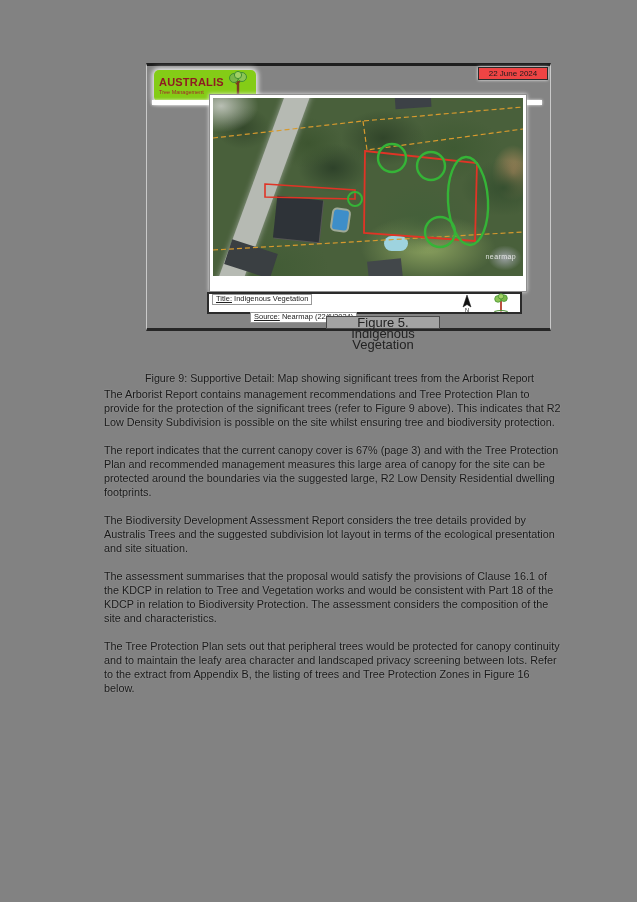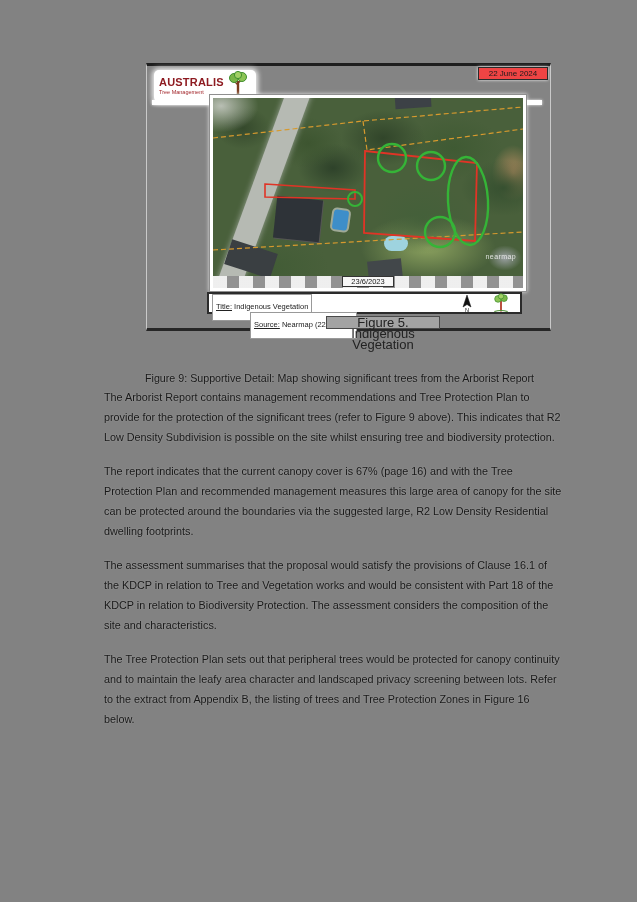--- a/index.html
+++ b/index.html
@@ -14,21 +14,21 @@
   
   .figure-embed{
     left:146px;top:63px;width:403px;height:262px;
     background:#848484;
     border-top:3px solid #1e1e1e;
     border-bottom:3px solid #262626;
     border-left:1px solid #c9c9c9;
     border-right:1px solid #c9c9c9;
   }
   .logo-patch{
-    left:7px;top:4px;width:102px;height:32px;background:#ffffff;
+    left:7px;top:4px;width:102px;height:32px;background:#84cc16;
     border-radius:5px;box-shadow:0 0 5px 2px rgba(255,255,255,.85);
     display:flex;align-items:center;padding-left:5px;box-sizing:border-box;
   }
   .logo-words{line-height:1;}
   .logo-title{font-weight:bold;font-size:11px;color:#8e1b21;letter-spacing:.2px;}
   .logo-sub{font-size:5.5px;color:#a3262b;margin-top:2px;}
   .logo-tree{margin-left:3px;}
   .date-chip{
     left:331px;top:1px;width:70px;height:13px;background:#ef4444;
     border:1px solid #2a2a2a;font-size:8px;line-height:12px;text-align:center;
@@ -84,21 +84,21 @@
     font-size:7.5px;line-height:10px;text-align:center;box-sizing:border-box;color:#222;
   }
 
   
   .title-block{
     left:60px;top:226px;width:315px;height:22px;background:#ffffff;
     border:2px solid #2b2b2b;box-sizing:border-box;
   }
   .meta-chip{
     left:3px;height:9px;line-height:8px;font-size:7.5px;color:#222;
-    background:#fff;border:1px solid #999;padding:8px 3px;white-space:nowrap;
+    background:#fff;border:1px solid #999;padding:0 3px;white-space:nowrap;
   }
   .meta-chip .lbl{text-decoration:underline;}
   .meta-title{top:0px;}
   .meta-source{top:18px;margin-left:38px;}
   .north-box{right:44px;top:0px;width:18px;height:18px;}
   .tree-chip{right:4px;top:-1px;width:30px;height:20px;}
   .figure5-chip{
     left:179px;top:250px;width:114px;height:13px;background:#a3a3a3;border:1px solid #4a4a4a;
     font-size:13px;line-height:11px;text-align:center;box-sizing:border-box;color:#222;
   }
@@ -106,21 +106,21 @@
   
   .doc-text{
     color:#181818;
     text-shadow:0 0 2px rgba(255,255,255,.28);
     margin-top:40px;
   }
   .fig9-caption{
     left:145px;top:332px;font-size:10.7px;white-space:nowrap;
   }
   .body-copy{
-    left:104px;top:347px;width:458px;font-size:10.8px;line-height:20px;
+    left:104px;top:347px;width:458px;font-size:10.8px;line-height:14px;
   }
   .body-copy p{margin:0 0 14px 0;}
   .page-number{
     left:0;top:864px;width:637px;text-align:center;font-size:10.5px;color:#454545;
     text-shadow:0 0 2px rgba(255,255,255,.35);
   }
 </style>
 </head>
 <body>
 
@@ -165,23 +165,20 @@
         <path d="M152,53 L264,65 L262,143 L151,135 Z" stroke="#e03426" stroke-width="1.8" fill="none"></path>
 
         <circle cx="179" cy="60" r="14" stroke="#35b437" stroke-width="2.4" fill="none"></circle>
         <circle cx="218" cy="68" r="14" stroke="#35b437" stroke-width="2.4" fill="none"></circle>
         <circle cx="142" cy="101" r="7" stroke="#35b437" stroke-width="2" fill="none"></circle>
         <circle cx="227" cy="134" r="15" stroke="#35b437" stroke-width="2.4" fill="none"></circle>
         <ellipse cx="255" cy="103" rx="20" ry="44" stroke="#35b437" stroke-width="2.4" fill="none" transform="rotate(-3 255 103)"></ellipse>
       </svg>
       <div class="abs nearmap-mark">nearmap</div>
     </div>
-    <div class="abs map-bottombar">
-      <div class="abs photo-date-chip">23/6/2023</div>
-    </div>
   </div>
 
   <div class="abs title-block">
     <div class="abs meta-chip meta-title">
       <span class="lbl">Title:</span>
       <span>Indigenous Vegetation</span>
     </div>
     <div class="abs meta-chip meta-source">
       <span class="lbl">Source:</span>
       <span>Nearmap (22/6/2024)</span>
@@ -203,18 +200,19 @@
     </div>
   </div>
 
   <div class="abs figure5-chip">Figure 5. Indigenous Vegetation</div>
 </div>
 
 <div class="abs doc-text fig9-caption">Figure 9: Supportive Detail: Map showing significant trees from the Arborist Report</div>
 
 <div class="abs doc-text body-copy">
   <p>The Arborist Report contains management recommendations and Tree Protection Plan to provide for the protection of the significant trees (refer to Figure 9 above). This indicates that R2 Low Density Subdivision is possible on the site whilst ensuring tree and biodiversity protection.</p>
-  <p>The report indicates that the current canopy cover is 67% (page 16) and with the Tree Protection Plan and recommended management measures this large area of canopy for the site can be protected around the boundaries via the suggested large, R2 Low Density Residential dwelling footprints.</p>
+  <p>The report indicates that the current canopy cover is 67% (page 3) and with the Tree Protection Plan and recommended management measures this large area of canopy for the site can be protected around the boundaries via the suggested large, R2 Low Density Residential dwelling footprints.</p>
+  <p>The Biodiversity Development Assessment Report considers the tree details provided by Australis Trees and the suggested subdivision lot layout in terms of the ecological presentation and site situation.</p>
   <p>The assessment summarises that the proposal would satisfy the provisions of Clause 16.1 of the KDCP in relation to Tree and Vegetation works and would be consistent with Part 18 of the KDCP in relation to Biodiversity Protection. The assessment considers the composition of the site and characteristics.</p>
   <p>The Tree Protection Plan sets out that peripheral trees would be protected for canopy continuity and to maintain the leafy area character and landscaped privacy screening between lots. Refer to the extract from Appendix B, the listing of trees and Tree Protection Zones in Figure 16 below.</p>
 </div>
 
 <div class="abs doc-text page-number">51</div>
 
 </body></html>

